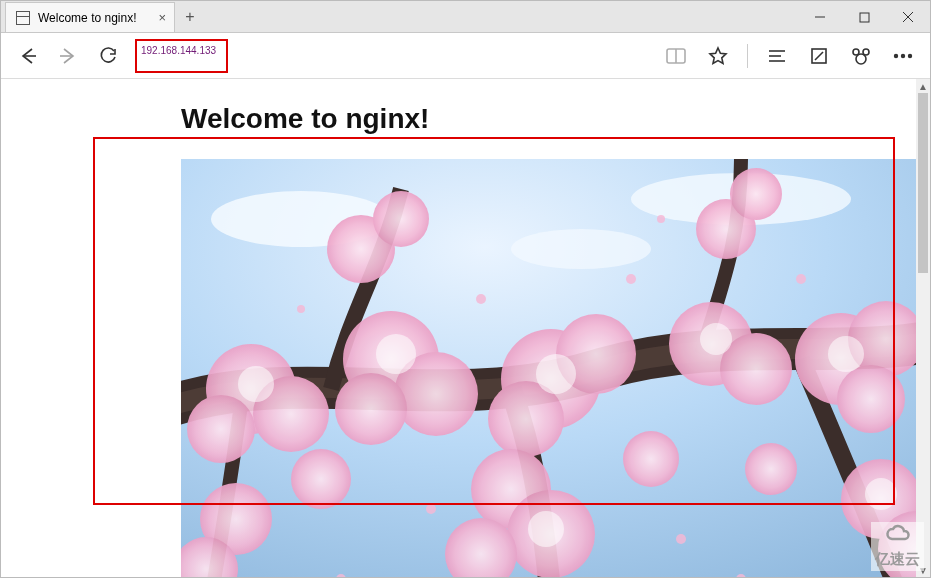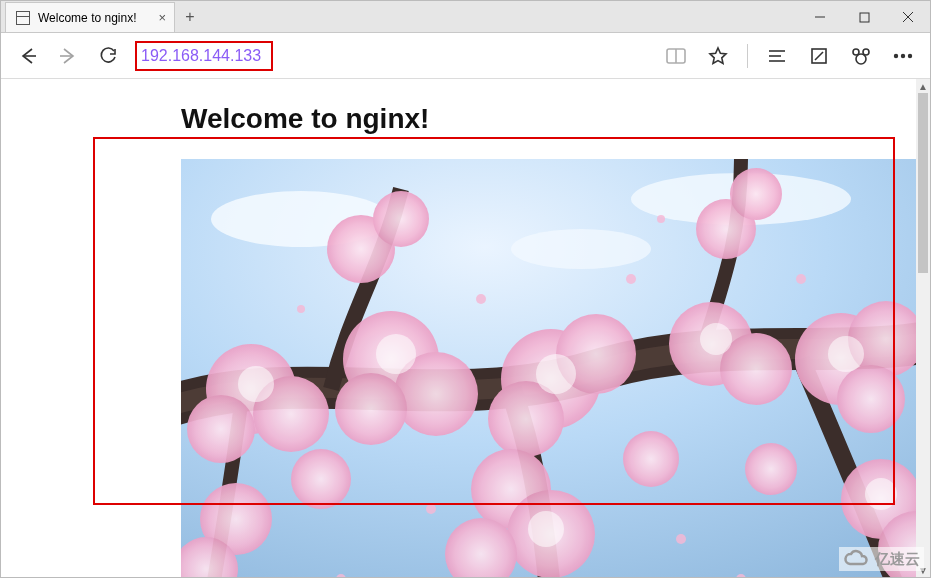--- a/index.html
+++ b/index.html
@@ -59,22 +59,22 @@
     border-bottom: 1px solid #dcdcdc;
     gap: 2px;
   }
   .tbtn {
     width: 38px; height: 38px;
     display:flex; align-items:center; justify-content:center;
     color:#333;
   }
   .tbtn svg { stroke:#333; stroke-width:1.6; fill:none; }
   .urlbox {
-    flex:1; height:34px; display:flex; align-items:center;
-    padding: 0 10px; font-size:16px; color:#8b5cf6;
+    flex:1; height:34px; display:flex; 
+    padding: 0 10px; font-size:10px; color:#701a75;
   }
   .url-highlight {
     border: 2px solid #d00; padding: 4px 10px 4px 4px; margin-left:-4px;
   }
   .rightbtns { display:flex; align-items:center; gap:4px; }
   .sep { width:1px; height:24px; background:#ccc; margin:0 6px; }
   
   .content {
     position:absolute; top:78px; left:0; right:14px; bottom:0;
     overflow:hidden; background:#fff;
@@ -109,20 +109,21 @@
     position:absolute; left:2px; right:2px; top:14px; height:180px;
     background:#c4c4c4;
   }
   
   .watermark {
     position:absolute; right:6px; bottom:6px;
     display:flex; align-items:center; gap:6px;
     color:#9a9a9a; font-size:15px; font-weight:bold;
     background:rgba(255,255,255,0.6);
     padding:2px 4px;
+    flex-direction:column;
   }
   .watermark svg { stroke:#9a9a9a; fill:none; stroke-width:2.5; }
 </style>
 </head>
 <body>
 
 <div class="titlebar">
   <div class="tab">
     <span class="favicon"></span>
     <span>Welcome to nginx!</span>

